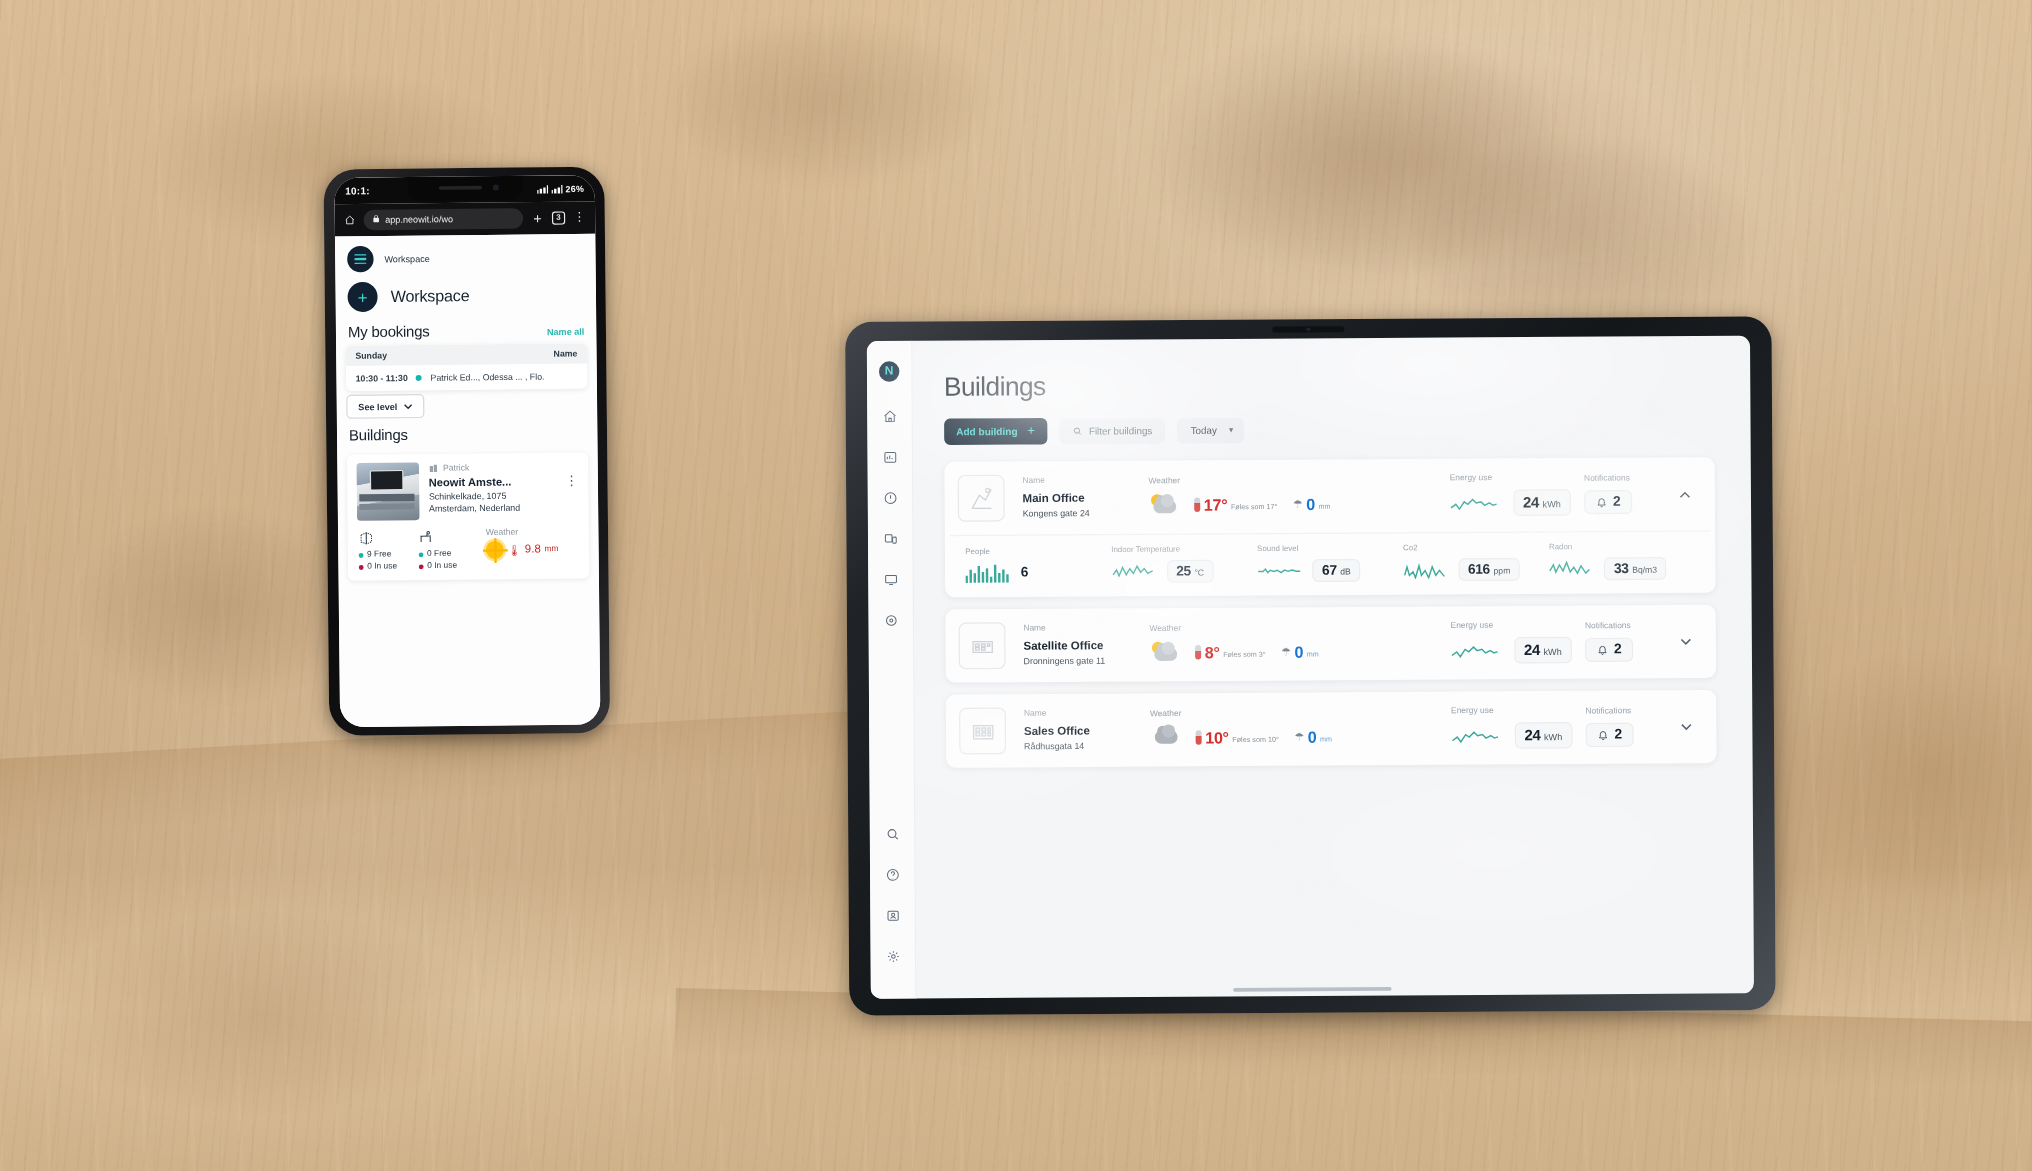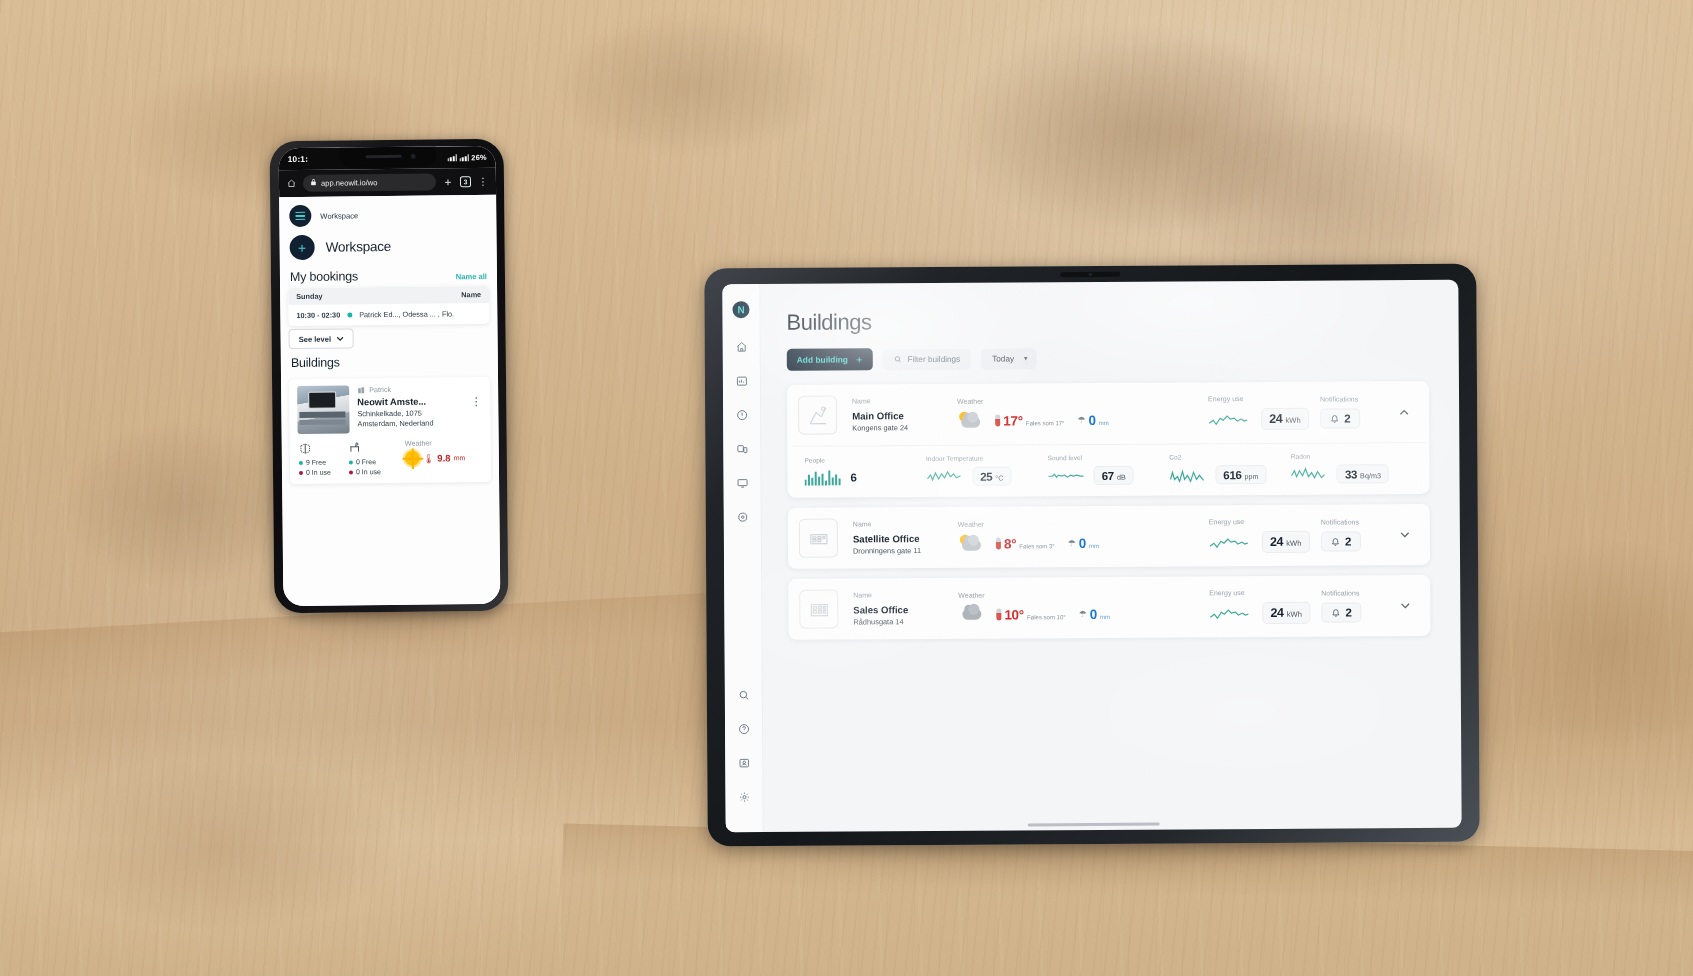--- a/index.html
+++ b/index.html
@@ -176,21 +176,21 @@
   .sun {
     width:15px;height:15px;border-radius:50%;background:#ffc107;flex:none;
     box-shadow:0 0 0 2px rgba(255,193,7,0.45); position:relative;
   }
   .sun::before, .sun::after {
     content:""; position:absolute; left:50%; top:50%; width:21px; height:2px;
     background:#ffb300; transform:translate(-50%,-50%); border-radius:2px;
   }
   .sun::after { transform:translate(-50%,-50%) rotate(90deg); }
   .therm { font-size:9px; color:#c62828; }
-  .weather-num { font-size:9.6px; font-weight:bold; color:#c62828; }
+  .weather-num { font-size:9.6px; font-weight:normal; color:#c62828; }
   .weather-unit { font-size:7px; color:#c62828; }
 
   .nav-bar { height:18px; background:#0b0b0c; display:flex; align-items:center; justify-content:space-around; }
 
   
   #tablet {
     position:absolute; left:706px; top:266px; width:772px; height:578px;
     transform: rotate(-0.35deg);
   }
   #tablet-shadow {
@@ -417,21 +417,21 @@
             <span class="sec-title">My bookings</span>
             <span class="sec-link">Name all</span>
           </div>
 
           <div class="booking-card">
             <div class="bk-head">
               <span>Sunday</span>
               <span>Name</span>
             </div>
             <div class="bk-row">
-              <span class="bk-time">10:30 - 02:30</span>
+              <span class="bk-time">10:30 - 11:30</span>
               <span class="bk-dot"></span>
               <span class="bk-txt">Patrick Ed..., Odessa ... , Flo.</span>
             </div>
           </div>
           <div class="see-more">
             <span>See level</span>
             <svg width="7" height="5" viewBox="0 0 12 8" fill="none" stroke="#1d2b38" stroke-width="2">
                 <path d="M1 1l5 5 5-5"></path>
               </svg>
           </div>

